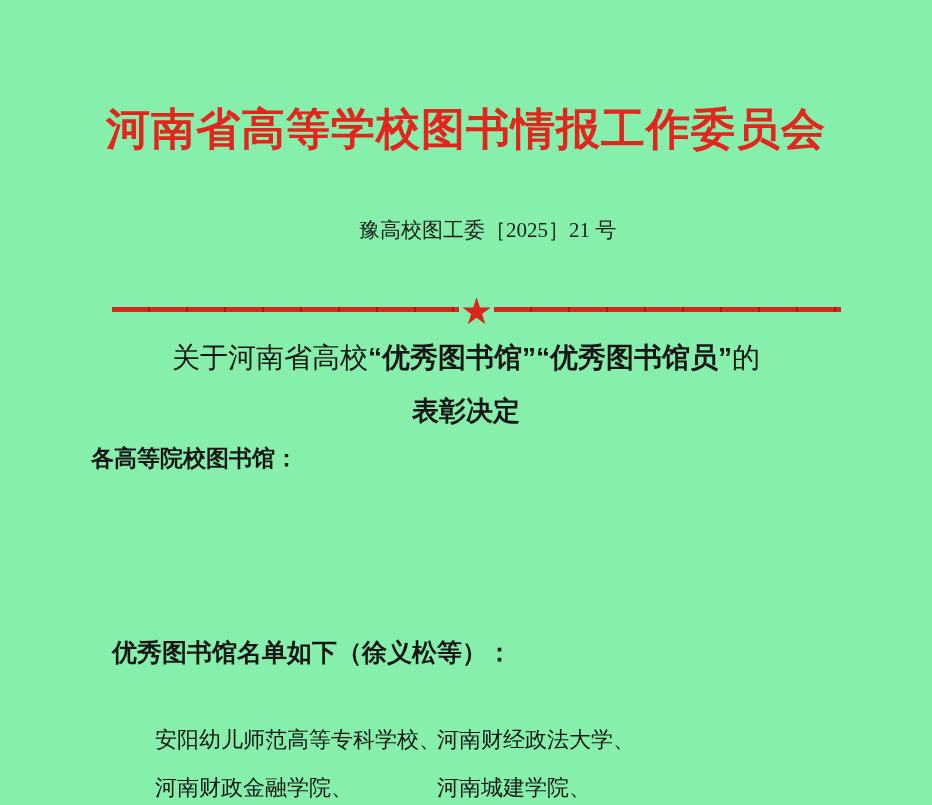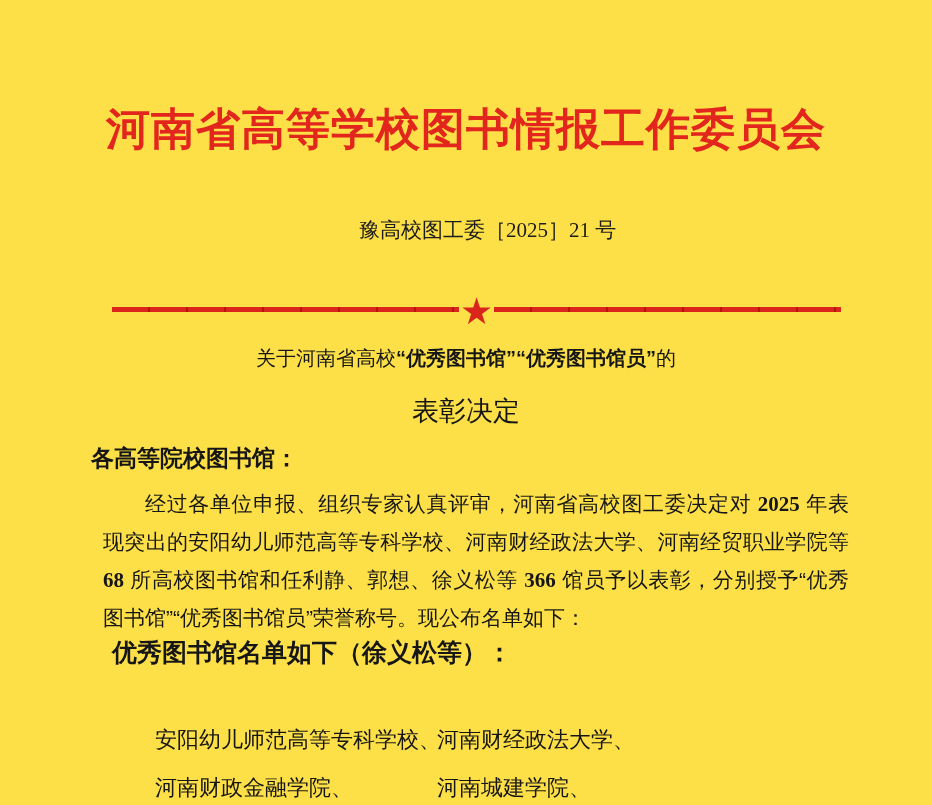--- a/index.html
+++ b/index.html
@@ -3,21 +3,21 @@
 <meta charset="utf-8">
 <style>
   :root{
     --header-red:#e2261d;
     --divider-red:#da251c;
     --divider-dark:#b3140e;
     --text-black:#161616;
   }
   html,body{margin:0;padding:0;background:#ffffff;}
   .page{
-    position:relative;width:932px;height:805px;background:#fde047;overflow:hidden;
+    position:relative;width:932px;height:805px;background:#86efac;overflow:hidden;
     color:var(--text-black);font-family:"Liberation Sans",sans-serif;
   }
   .org-title{
     position:absolute;top:101px;left:0;right:0;text-align:center;
     font-size:44px;line-height:58px;font-weight:700;color:var(--header-red);
     font-family:"Liberation Serif",serif;letter-spacing:1px;white-space:nowrap;
   }
   .doc-number{
     position:absolute;top:215px;left:0;right:0;text-align:center;
     font-size:21px;line-height:30px;color:#1c1c1c;
@@ -31,26 +31,26 @@
   .divider .seg{
     flex:1;height:5px;
     background:repeating-linear-gradient(90deg,var(--divider-red) 0 36px,var(--divider-dark) 36px 38px);
   }
   .divider .star{
     color:var(--divider-red);font-size:37px;line-height:37px;margin:0 1px;
     transform:translateY(2px);
   }
   .main-title-1{
     position:absolute;top:340px;left:0;right:0;text-align:center;
-    font-size:20px;line-height:36px;font-weight:400;white-space:nowrap;
+    font-size:28px;line-height:36px;font-weight:400;white-space:nowrap;
   }
   .main-title-1 .bold{font-weight:700;}
   .main-title-2{
     position:absolute;top:394px;left:0;right:0;text-align:center;
-    font-size:27px;line-height:34px;font-weight:400;
+    font-size:27px;line-height:34px;font-weight:700;
   }
   .salutation{
     position:absolute;top:443px;left:91px;
     font-size:23px;line-height:30px;font-weight:700;
   }
   .body-paragraph{
     position:absolute;top:485px;left:103px;width:746px;
     font-size:21px;line-height:38px;text-align:justify;text-indent:2em;
   }
   .body-paragraph .num{
@@ -82,21 +82,20 @@
     <span class="star">★</span>
     <div class="seg"></div>
   </div>
 
   <div class="main-title-1"><span>关于河南省高校</span><span class="bold">“优秀图书馆”</span><span class="bold">“优秀图书馆员”</span><span>的</span></div>
 
   <div class="main-title-2">表彰决定</div>
 
   <div class="salutation">各高等院校图书馆：</div>
 
-  <div class="body-paragraph"><span>经过各单位申报、组织专家认真评审，河南省高校图工委决定对 </span><span class="num">2025</span><span> 年表现突出的安阳幼儿师范高等专科学校、河南财经政法大学、河南经贸职业学院等 </span><span class="num">68</span><span> 所高校图书馆和任利静、郭想、徐义松等 </span><span class="num">366</span><span> 馆员予以表彰，分别授予“优秀图书馆”“优秀图书馆员”荣誉称号。现公布名单如下：</span></div>
 
   <div class="section-heading">优秀图书馆名单如下（徐义松等）：</div>
 
   <div class="library-list">
     <div class="cell">安阳幼儿师范高等专科学校、</div>
     <div class="cell">河南财经政法大学、</div>
     <div class="cell">河南财政金融学院、</div>
     <div class="cell">河南城建学院、</div>
   </div>
 

